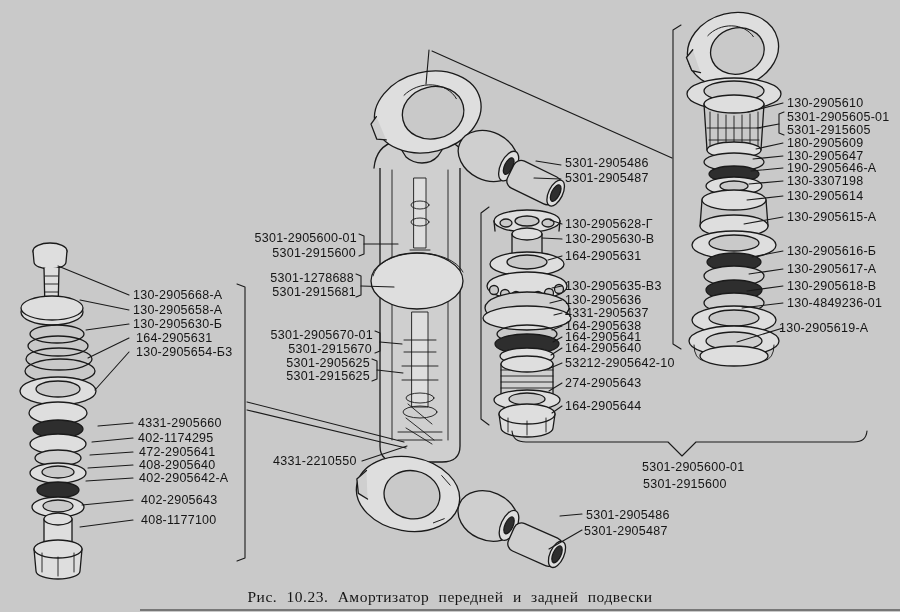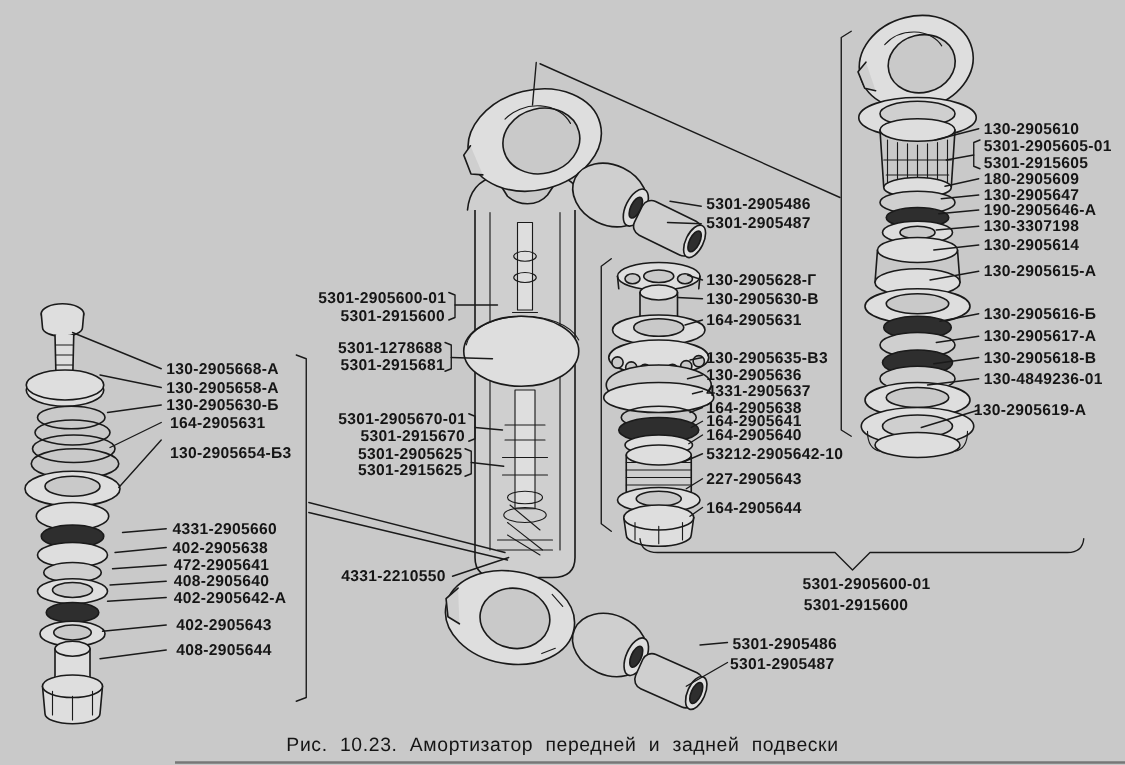--- a/index.html
+++ b/index.html
@@ -3,26 +3,26 @@
 <meta charset="utf-8">
 <style>
   html,body{margin:0;padding:0;}
   #stage{
     position:relative;width:900px;height:612px;
     background:#c9c9c9;overflow:hidden;
     font-family:"Liberation Sans",sans-serif;
   }
   .lbl{
     position:absolute;white-space:nowrap;
-    font-size:12.5px;font-weight:bold;letter-spacing:.25px;
+    font-size:12.5px;font-weight:normal;letter-spacing:.25px;
     color:#151515;line-height:1;
   }
   .caption{
     position:absolute;left:150px;width:600px;top:588px;
-    text-align:center;font-family:Liberation Sans, sans-serif;
+    text-align:center;font-family:Liberation Serif, serif;
     font-size:15.5px;color:#151515;word-spacing:5px;letter-spacing:.5px;
   }
   svg{position:absolute;left:0;top:0;}
   .art{stroke:#1a1a1a;stroke-width:1.3;fill:none;stroke-linecap:round;stroke-linejoin:round;}
   .art .fillL{fill:#dedede;}
   .art .fillM{fill:#cfcfcf;}
   .art .dark{fill:#2e2e2e;}
   .art .bg{fill:#c9c9c9;}
   .art .thin{stroke-width:.9;}
   .leaders{stroke:#1a1a1a;stroke-width:1.1;fill:none;stroke-linecap:round;stroke-linejoin:round;}
@@ -258,29 +258,29 @@
     <path d="M582,530 L549,549"></path>
   </g>
 
   <rect x="140" y="609" width="760" height="2" fill="#333" opacity="0.55"></rect>
 </svg>
 
   <div class="lbl" style="left:133px;top:289px">130-2905668-А</div>
   <div class="lbl" style="left:133px;top:304px">130-2905658-А</div>
   <div class="lbl" style="left:133px;top:318px">130-2905630-Б</div>
   <div class="lbl" style="left:136px;top:332px">164-2905631</div>
-  <div class="lbl" style="left:136px;top:356px">130-2905654-Б3</div>
+  <div class="lbl" style="left:136px;top:346px">130-2905654-Б3</div>
 
   <div class="lbl" style="left:138px;top:417px">4331-2905660</div>
-  <div class="lbl" style="left:138px;top:432px">402-2905638</div>
+  <div class="lbl" style="left:138px;top:432px">402-1174295</div>
   <div class="lbl" style="left:139px;top:446px">472-2905641</div>
   <div class="lbl" style="left:139px;top:459px">408-2905640</div>
   <div class="lbl" style="left:139px;top:472px">402-2905642-А</div>
   <div class="lbl" style="left:141px;top:494px">402-2905643</div>
-  <div class="lbl" style="left:141px;top:514px">408-2905644</div>
+  <div class="lbl" style="left:141px;top:514px">408-1177100</div>
 
   <div class="lbl" style="right:543px;top:232px">5301-2905600-01</div>
   <div class="lbl" style="right:544px;top:247px">5301-2915600</div>
   <div class="lbl" style="right:546px;top:272px">5301-1278688</div>
   <div class="lbl" style="right:544px;top:286px">5301-2915681</div>
   <div class="lbl" style="right:527px;top:329px">5301-2905670-01</div>
   <div class="lbl" style="right:528px;top:343px">5301-2915670</div>
   <div class="lbl" style="right:530px;top:357px">5301-2905625</div>
   <div class="lbl" style="right:530px;top:370px">5301-2915625</div>
   <div class="lbl" style="left:273px;top:455px">4331-2210550</div>
@@ -291,21 +291,21 @@
   <div class="lbl" style="left:565px;top:218px">130-2905628-Г</div>
   <div class="lbl" style="left:565px;top:233px">130-2905630-В</div>
   <div class="lbl" style="left:565px;top:250px">164-2905631</div>
   <div class="lbl" style="left:565px;top:280px">130-2905635-В3</div>
   <div class="lbl" style="left:565px;top:294px">130-2905636</div>
   <div class="lbl" style="left:565px;top:307px">4331-2905637</div>
   <div class="lbl" style="left:565px;top:320px">164-2905638</div>
   <div class="lbl" style="left:565px;top:331px">164-2905641</div>
   <div class="lbl" style="left:565px;top:342px">164-2905640</div>
   <div class="lbl" style="left:565px;top:357px">53212-2905642-10</div>
-  <div class="lbl" style="left:565px;top:377px">227-2905643</div>
+  <div class="lbl" style="left:565px;top:377px">274-2905643</div>
   <div class="lbl" style="left:565px;top:400px">164-2905644</div>
 
   <div class="lbl" style="left:787px;top:97px">130-2905610</div>
   <div class="lbl" style="left:787px;top:111px">5301-2905605-01</div>
   <div class="lbl" style="left:787px;top:124px">5301-2915605</div>
   <div class="lbl" style="left:787px;top:137px">180-2905609</div>
   <div class="lbl" style="left:787px;top:150px">130-2905647</div>
   <div class="lbl" style="left:787px;top:162px">190-2905646-А</div>
   <div class="lbl" style="left:787px;top:175px">130-3307198</div>
   <div class="lbl" style="left:787px;top:190px">130-2905614</div>

